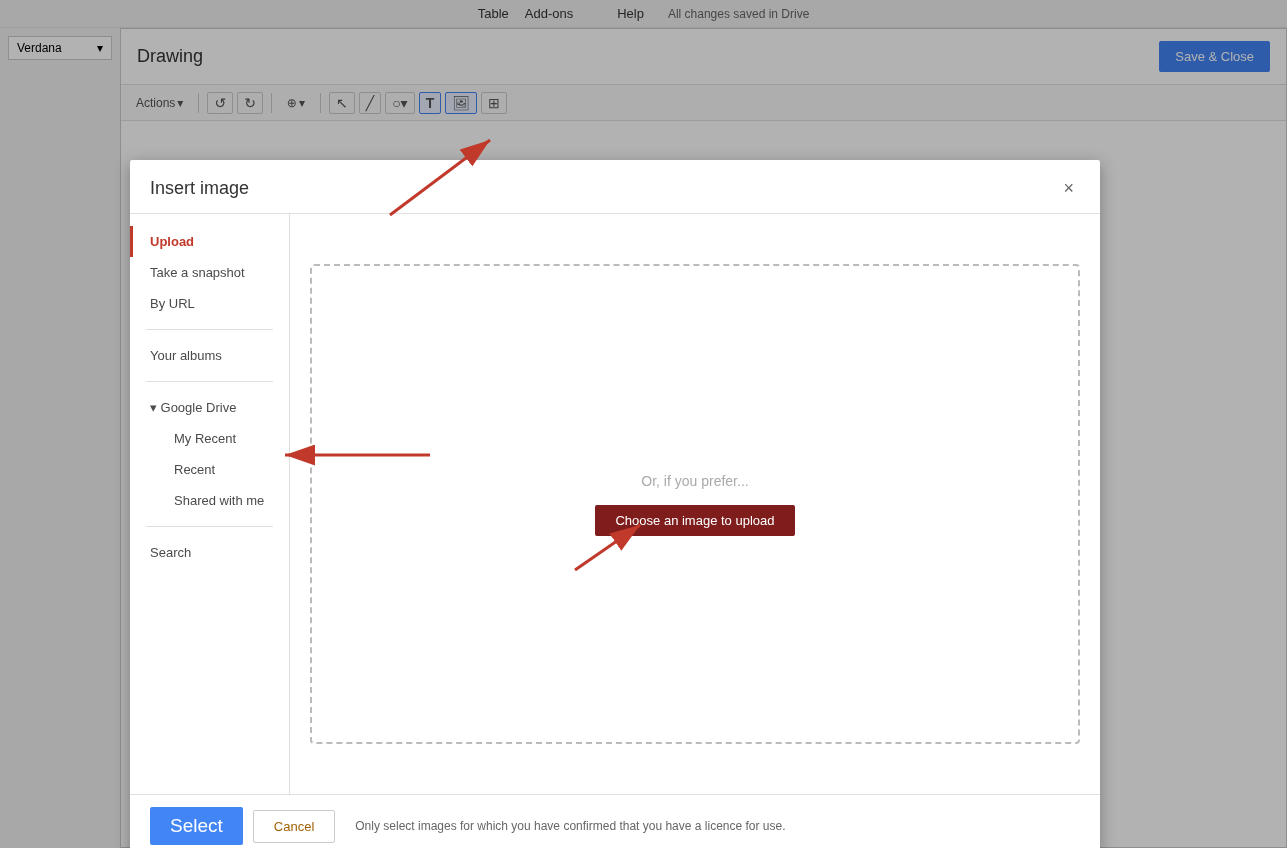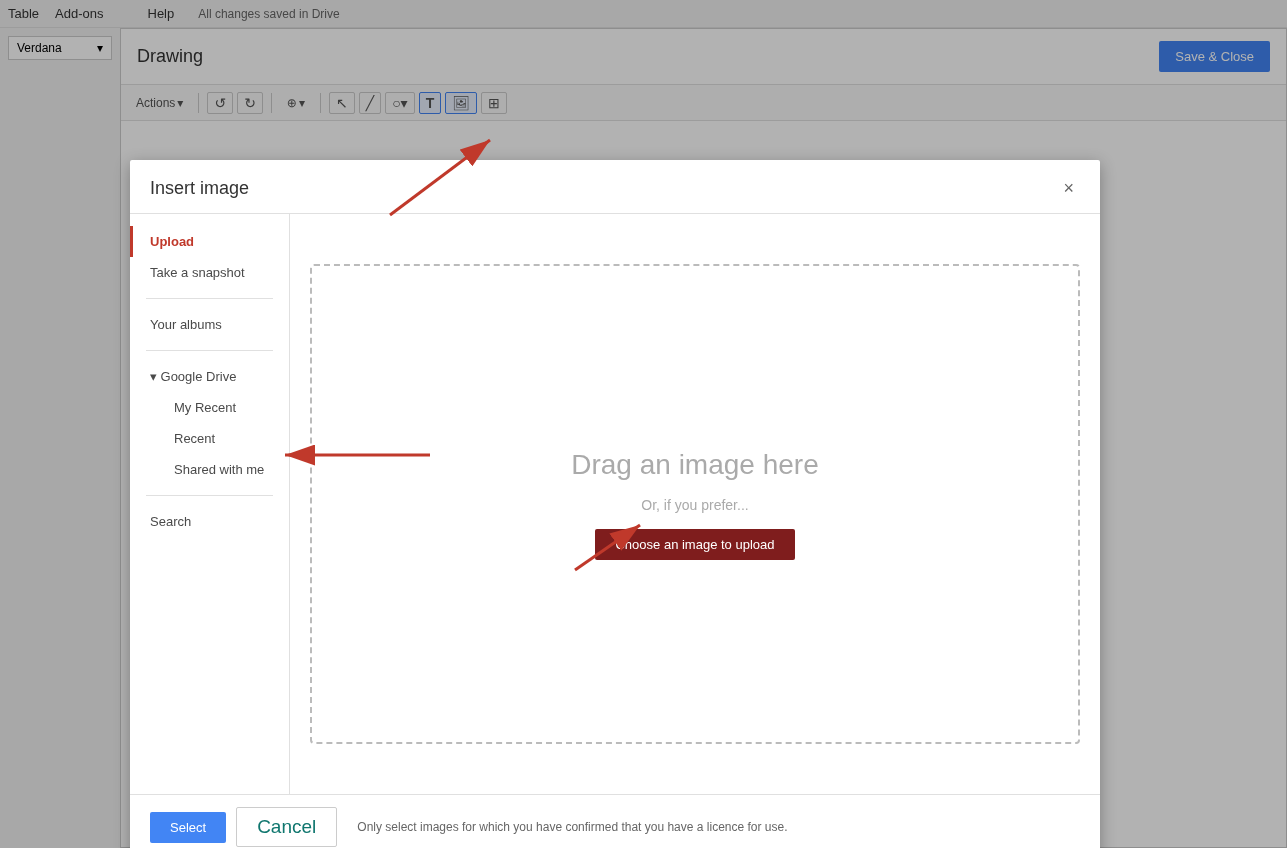--- a/index.html
+++ b/index.html
@@ -24,20 +24,21 @@
     .top-menubar {
       position: absolute;
       top: 0; left: 0; right: 0;
       height: 28px;
       background: #f1f1f1;
       display: flex;
       align-items: center;
       padding: 0 8px;
       gap: 16px;
       border-bottom: 1px solid #e0e0e0;
+      justify-content: center;
     }
     .menu-item {
       font-size: 13px;
       color: #333;
       cursor: pointer;
     }
     .menu-addons { display: flex; align-items: center; gap: 2px; }
     .menu-addons .new-tag {
       color: #e00;
       font-size: 9px;
@@ -280,30 +281,30 @@
       align-items: center;
       padding: 12px 20px;
       border-top: 1px solid #e0e0e0;
       gap: 10px;
     }
     .footer-select-btn {
       background: #4285f4;
       color: #fff;
       border: none;
       padding: 8px 20px;
-      font-size: 13px;
+      font-size: 19px;
       border-radius: 2px;
       cursor: pointer;
     }
     .footer-cancel-btn {
       background: #fff;
-      color: #0f766e;
+      color: #a16207;
       border: 1px solid #ccc;
       padding: 8px 20px;
-      font-size: 19px;
+      font-size: 13px;
       border-radius: 2px;
       cursor: pointer;
     }
     .footer-license-text {
       font-size: 12px;
       color: #666;
       margin-left: 10px;
     }
 
     
@@ -393,20 +394,23 @@
 
   <div class="dialog-body">
 
     <div class="dialog-sidebar">
       <div class="sidebar-item active">
         <span>Upload</span>
       </div>
       <div class="sidebar-item">
         <span>Take a snapshot</span>
       </div>
+      <div class="sidebar-item">
+        <span>By URL</span>
+      </div>
 
       <div class="sidebar-section-divider"></div>
 
       <div class="sidebar-item">
         <span>Your albums</span>
       </div>
 
       <div class="sidebar-section-divider"></div>
 
       <div class="sidebar-group-label">
@@ -425,21 +429,20 @@
 
       <div class="sidebar-section-divider"></div>
 
       <div class="sidebar-item">
         <span>Search</span>
       </div>
     </div>
 
     <div class="dialog-main">
       <div class="drop-zone">
-        <span class="drop-zone-title">Drag an image here</span>
         <span class="drop-zone-subtitle">Or, if you prefer...</span>
         <button class="choose-image-btn">Choose an image to upload</button>
       </div>
     </div>
   </div>
 
   <div class="dialog-footer">
     <button class="footer-select-btn">Select</button>
     <button class="footer-cancel-btn">Cancel</button>
     <span class="footer-license-text">Only select images for which you have confirmed that you have a licence for use.</span>

